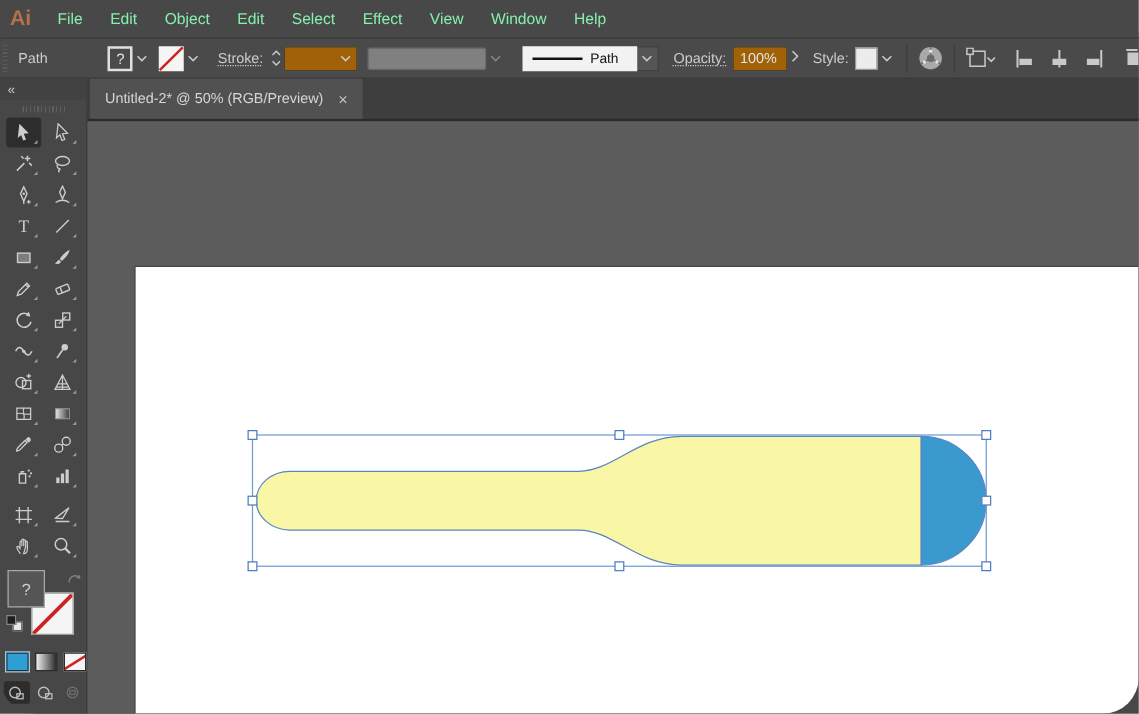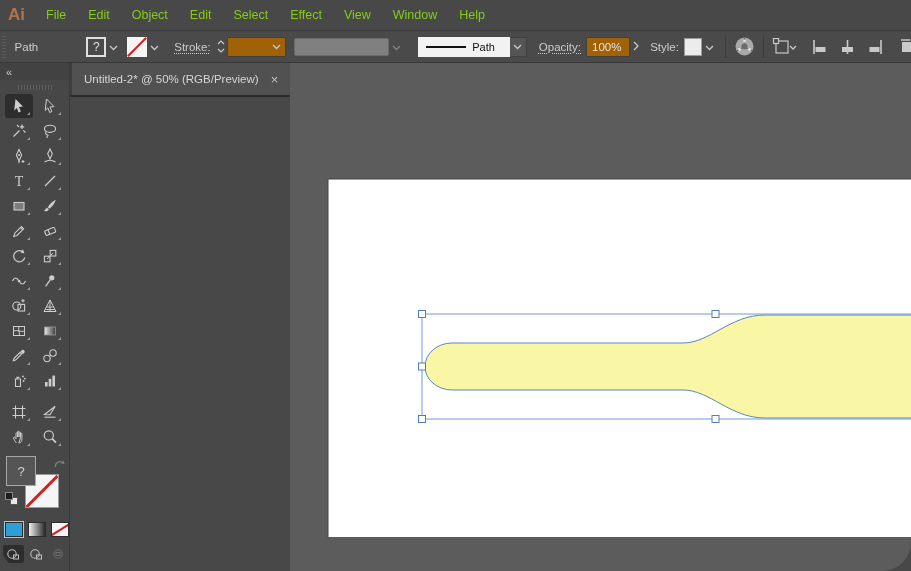--- a/index.html
+++ b/index.html
@@ -4,21 +4,21 @@
 <style>
   * { margin:0; padding:0; box-sizing:border-box; }
   html,body { width:911px; height:571px; overflow:hidden; }
   body { font-family:"Liberation Sans", sans-serif; background:#484848; color:#D8D8D8; }
   .window { width:911px; height:571px; display:flex; flex-direction:column; overflow:hidden;border-radius:29px; }
 
   
   .menu-bar { height:30px; background:#484848; display:flex; align-items:center; flex:none; }
   .logo { color:#B5714A; font-weight:bold; font-size:17px; padding:0 10px 0 8px; }
   .menu-items { display:flex; align-items:center; }
-  .menu-item { font-size:12.5px; color:#84cc16; padding:0 11px; cursor:default; }
+  .menu-item { font-size:12.5px; color:#86efac; padding:0 11px; cursor:default; }
   .menu-right { display:flex; align-items:center; margin-left:16px; }
   .sq-btn { width:18px; height:18px; background:#8A8A8A; color:#2F2F2F; font-size:9.5px; font-weight:bold;
             display:flex; align-items:center; justify-content:center; border-radius:2px; margin-right:18px; }
   .ws-icon { display:flex; align-items:center; margin-right:26px; }
   .sync-wrap { position:relative; width:24px; height:20px; }
 
   
   .control-bar { height:33px; background:#4A4A4A; border-top:1px solid #3A3A3A; border-bottom:1px solid #383838;
                  display:flex; align-items:center; flex:none; font-size:11.5px; color:#CCCCCC; }
   .vgrip { width:9px; align-self:stretch;
@@ -88,21 +88,21 @@
   .sw-none::after { content:""; position:absolute; left:-4px; right:-4px; top:6px; height:2px;
                background:#CC2222; transform:rotate(-32deg); }
 
   .mode-row { display:flex; gap:2px; padding:8px 0 0 3px; flex:none; }
   .mode-btn { width:21px; height:18px; display:flex; align-items:center; justify-content:center;
               color:#C0C0C0; border-radius:2px; }
   .mode-btn.active { background:#2D2D2D; }
   .mode-btn.dim { color:#6E6E6E; }
 
   
-  .content-col { flex:1; display:flex; flex-direction:row; min-width:0; }
+  .content-col { flex:1; display:flex; flex-direction:column; min-width:0; }
   .tab-bar { height:34px; background:#3E3E3E; border-bottom:2px solid #2B2B2B; display:flex; align-items:flex-end; flex:none; }
   .doc-tab { height:32px; background:#515151; display:flex; align-items:center; padding:0 12px;
              font-size:11.5px; color:#D6D6D6; margin-left:2px; }
   .tab-close { margin-left:12px; color:#C0C0C0; font-size:13px; line-height:1; }
 
   .canvas-wrap { flex:1; background:#5C5C5C; position:relative; overflow:hidden; }
   .canvas-wrap svg { display:block; }
 </style>
 </head>
 <body>

